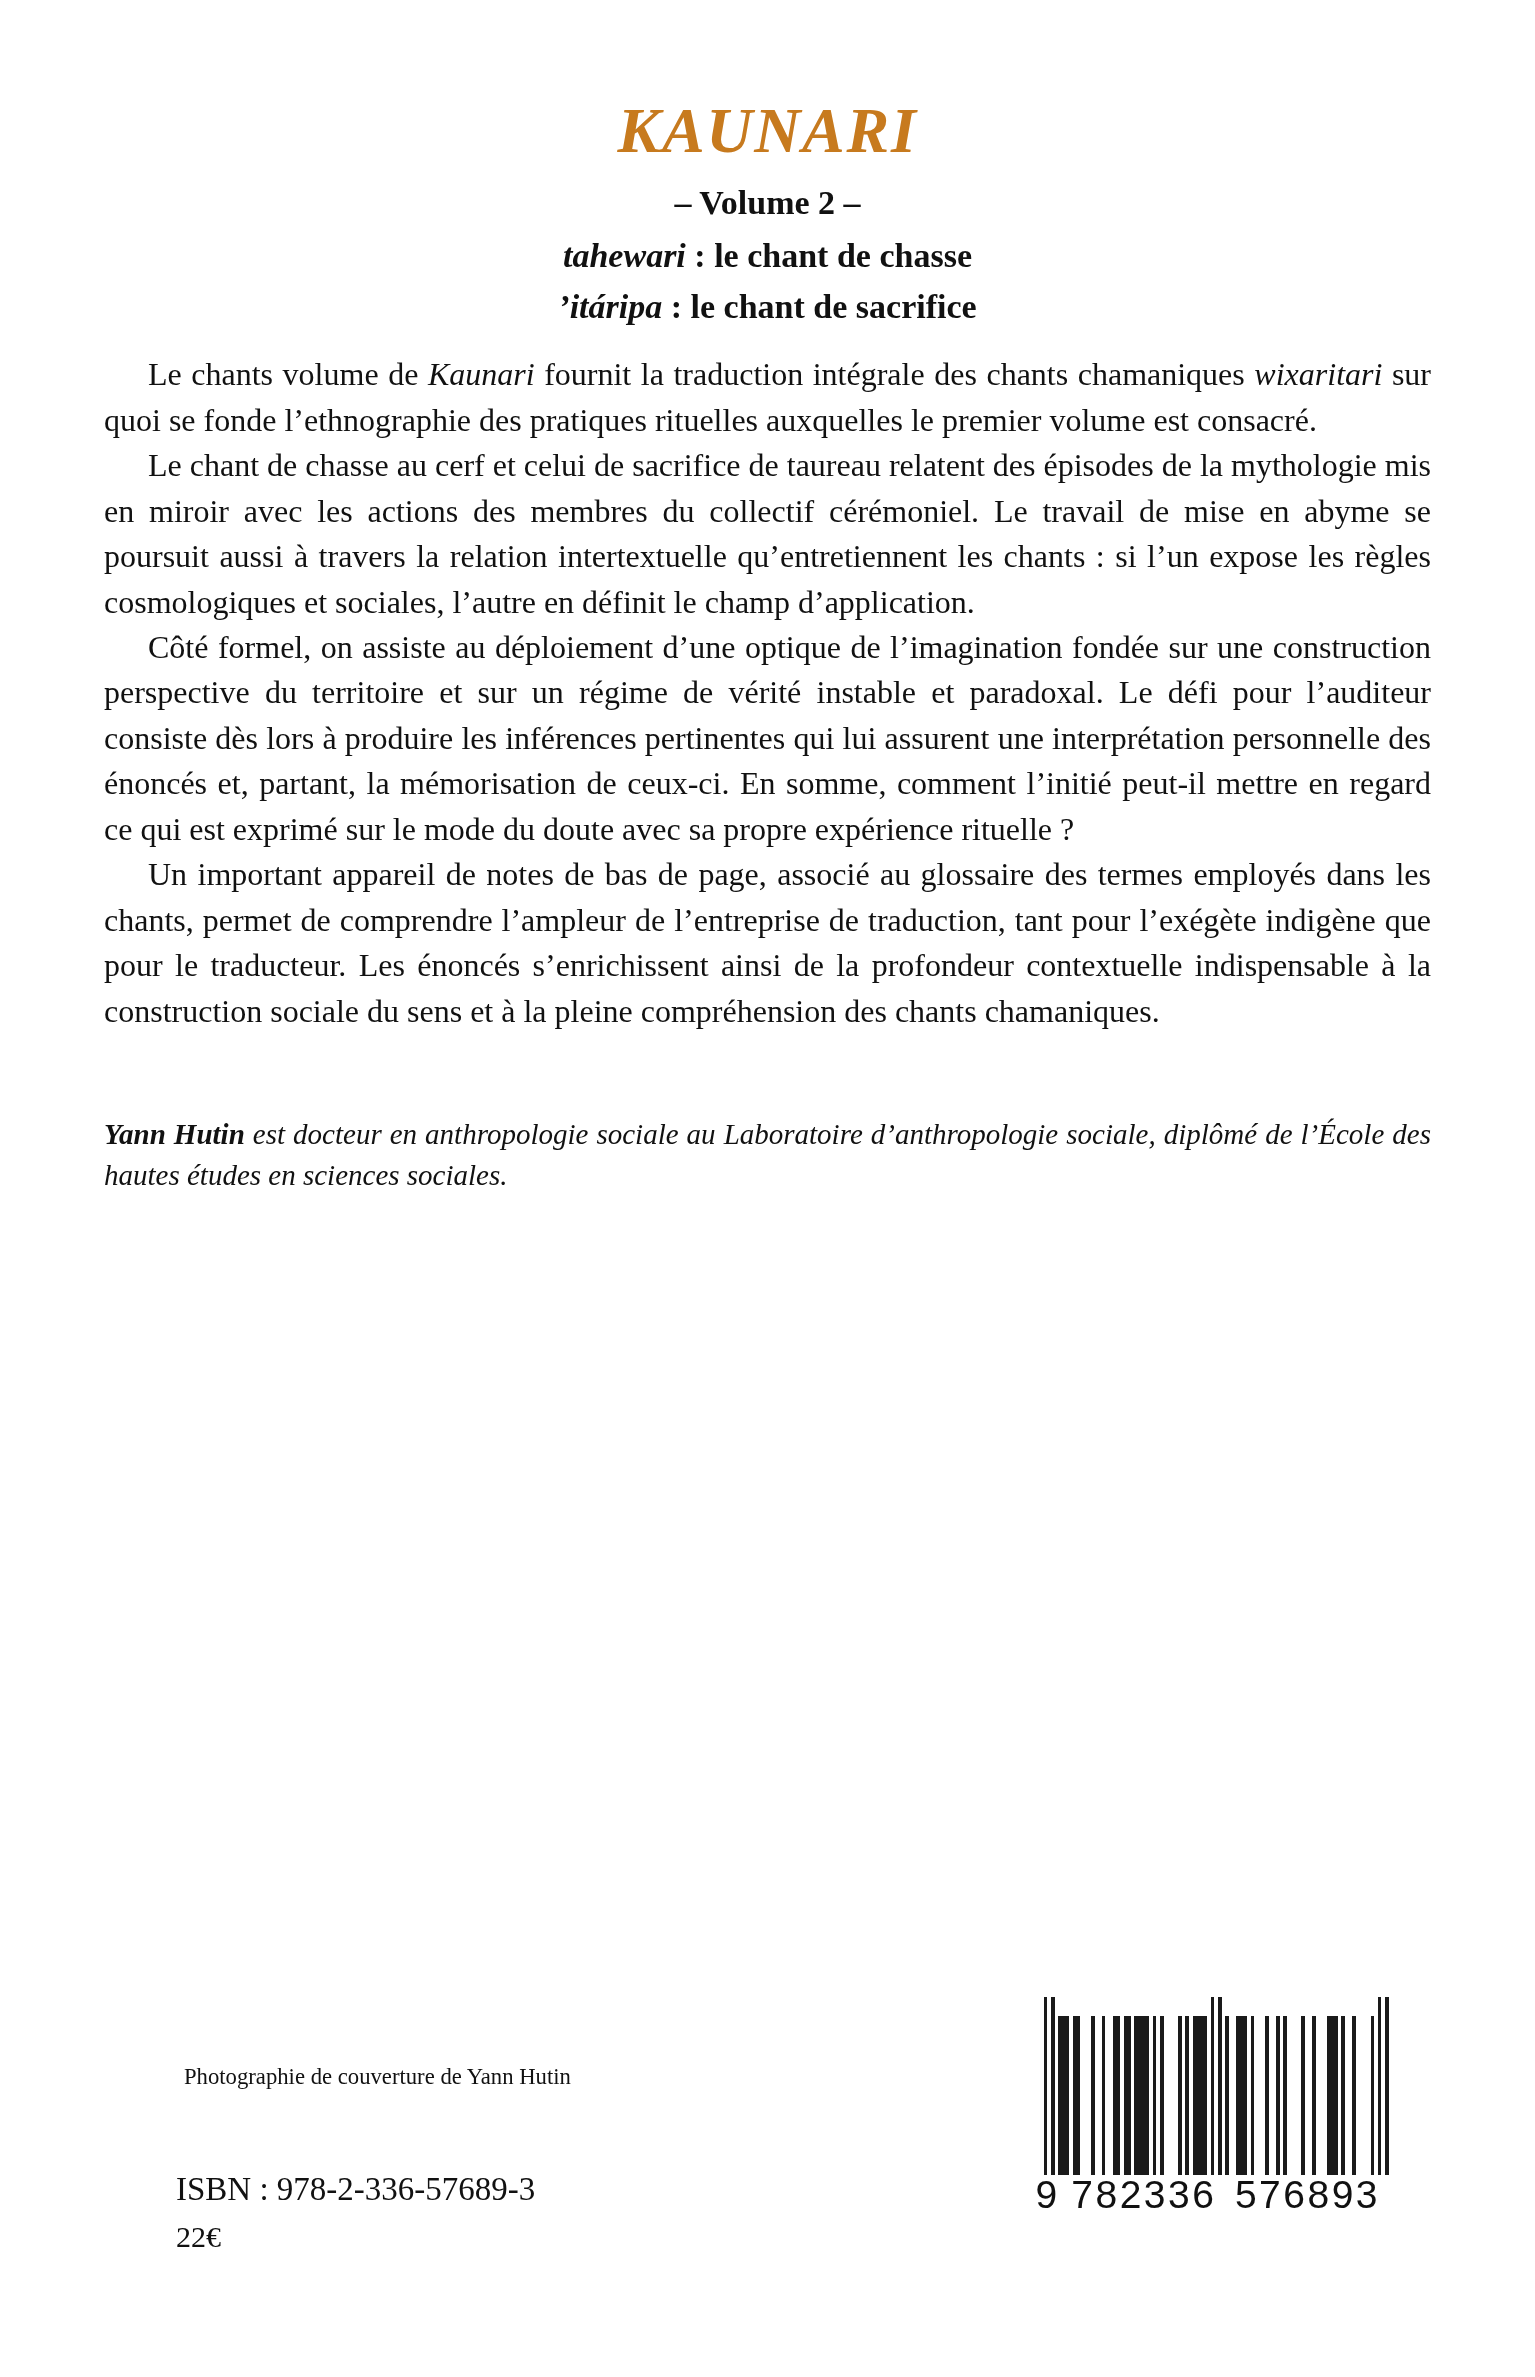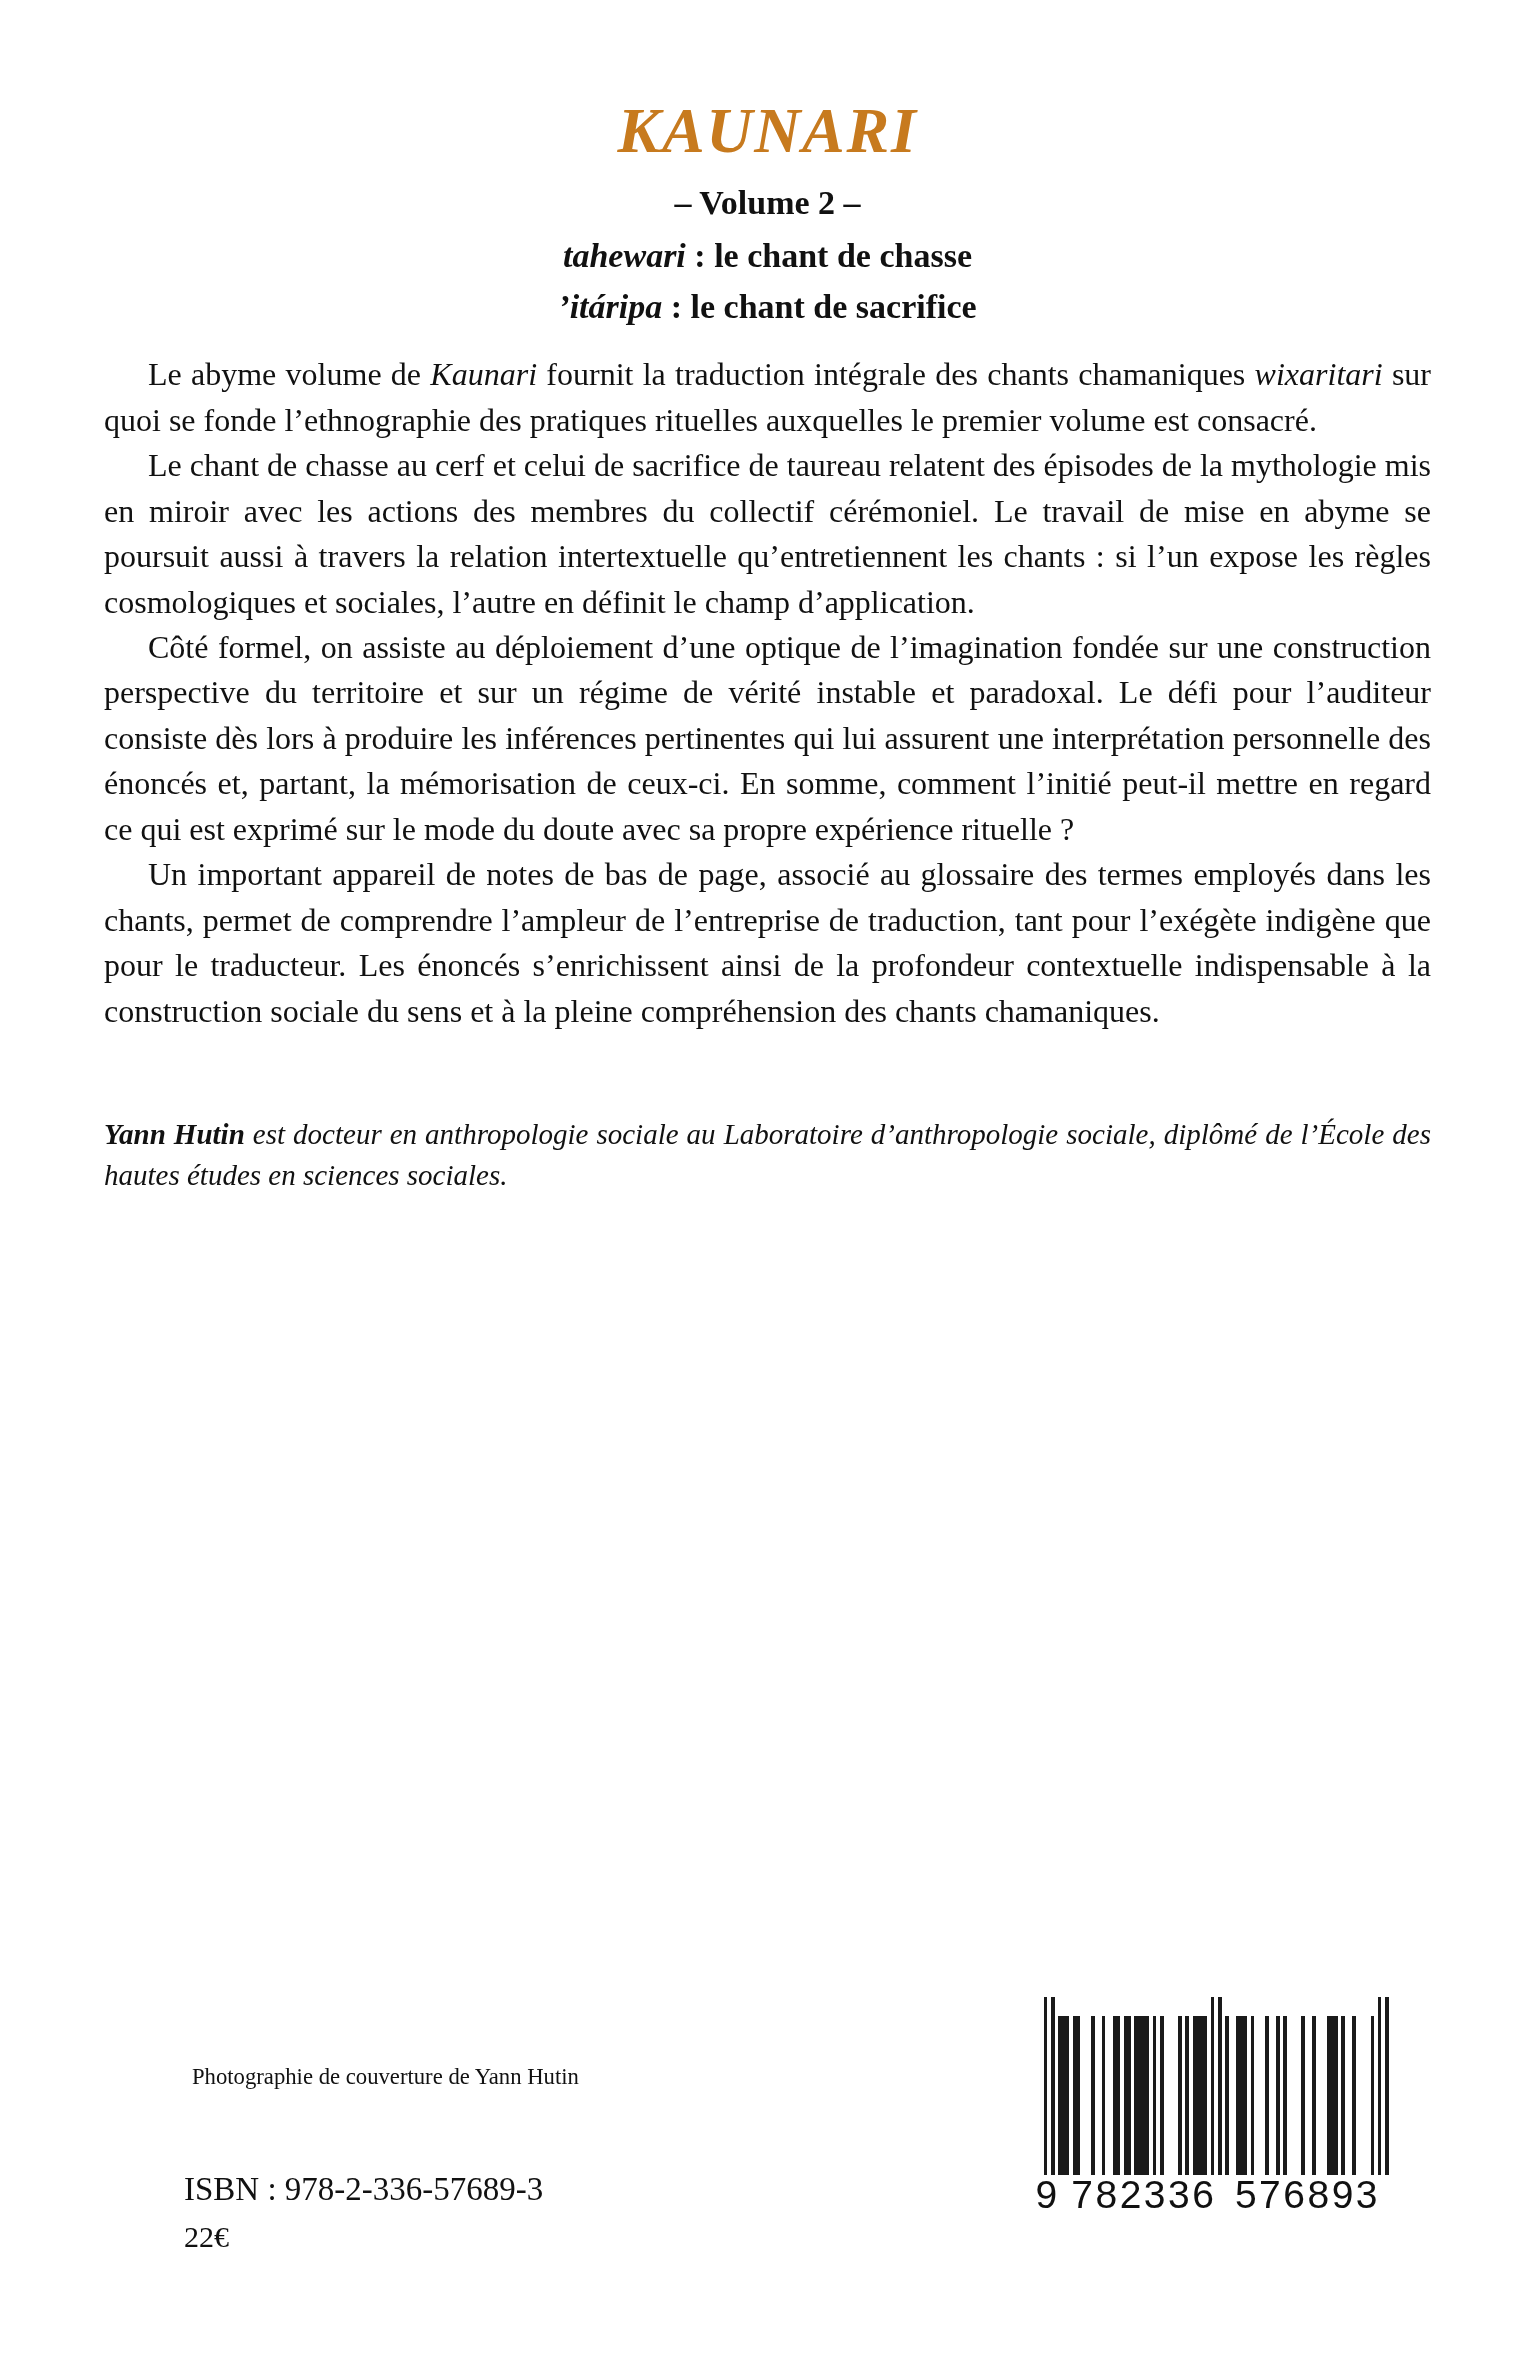--- a/index.html
+++ b/index.html
@@ -77,21 +77,21 @@
     text-align: justify;
   }
   .bio .author-name {
     font-weight: bold;
     font-style: italic;
   }
 
   
   .footer {
     position: absolute;
-    left: 16px;
+    left: 8px;
     right: 0;
     bottom: 0;
     height: 361px;
     padding-left: 12px;
   }
   .photo-credit {
     position: absolute;
     left: 176px;
     top: 46px;
     font-size: 22.7px;
@@ -157,21 +157,21 @@
     <div class="volume-line">– Volume 2 –</div>
     <div class="subtitle-line">
       <span class="term">tahewari</span><span> : le chant de chasse</span>
     </div>
     <div class="subtitle-line">
       <span class="term">’itáripa</span><span> : le chant de sacrifice</span>
     </div>
   </div>
 
   <div class="blurb" id="blurb">
-      <p><span>Le abyme volume de </span><em>Kaunari</em><span> fournit la traduction intégrale des chants chamaniques </span><em>wixaritari</em><span> sur quoi se fonde l’ethnographie des pratiques rituelles auxquelles le premier volume est consacré.</span></p>
+      <p><span>Le chants volume de </span><em>Kaunari</em><span> fournit la traduction intégrale des chants chamaniques </span><em>wixaritari</em><span> sur quoi se fonde l’ethnographie des pratiques rituelles auxquelles le premier volume est consacré.</span></p>
       <p><span>Le chant de chasse au cerf et celui de sacrifice de taureau relatent des épisodes de la mythologie mis en miroir avec les actions des membres du collectif cérémoniel. Le travail de mise en abyme se poursuit aussi à travers la relation intertextuelle qu’entretiennent les chants : si l’un expose les règles cosmologiques et sociales, l’autre en définit le champ d’application.</span></p>
       <p><span>Côté formel, on assiste au déploiement d’une optique de l’imagination fondée sur une construction perspective du territoire et sur un régime de vérité instable et paradoxal. Le défi pour l’auditeur consiste dès lors à produire les inférences pertinentes qui lui assurent une interprétation personnelle des énoncés et, partant, la mémorisation de ceux-ci. En somme, comment l’initié peut-il mettre en regard ce qui est exprimé sur le mode du doute avec sa propre expérience rituelle ?</span></p>
       <p><span>Un important appareil de notes de bas de page, associé au glossaire des termes employés dans les chants, permet de comprendre l’ampleur de l’entreprise de traduction, tant pour l’exégète indigène que pour le traducteur. Les énoncés s’enrichissent ainsi de la profondeur contextuelle indispensable à la construction sociale du sens et à la pleine compréhension des chants chamaniques.</span></p>
     </div>
 
   <div class="bio">
     <span class="author-name">Yann Hutin</span><span> est docteur en anthropologie sociale au Laboratoire d’anthropologie sociale, diplômé de l’École des hautes études en sciences sociales.</span>
   </div>
 
   <div class="footer">

